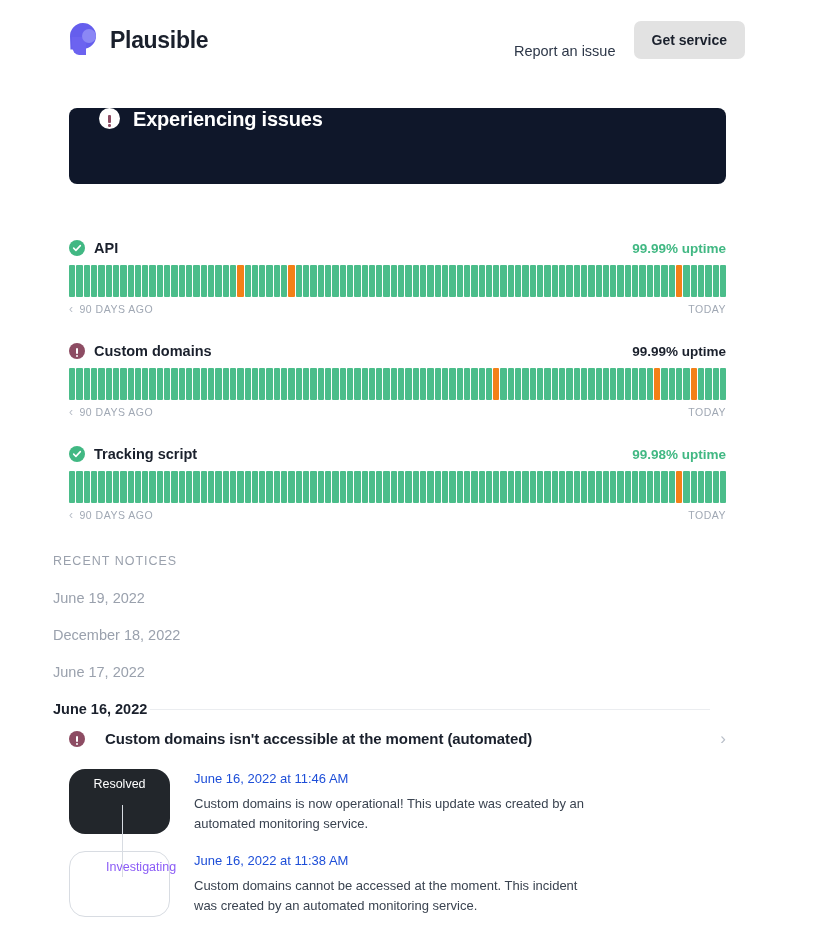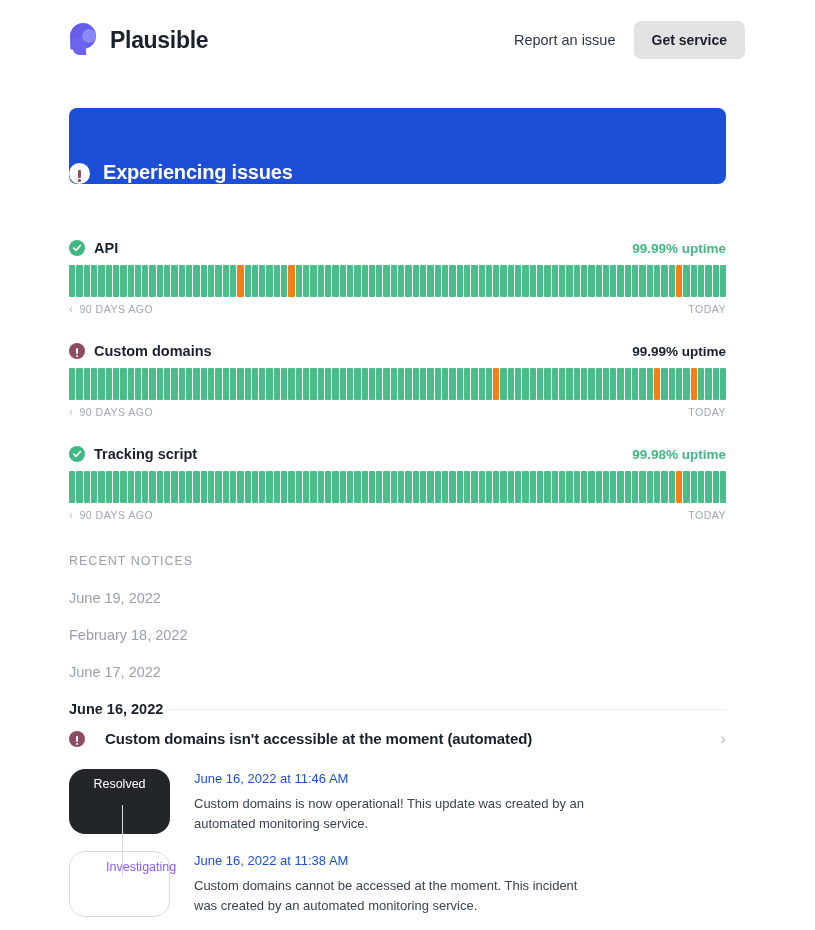--- a/index.html
+++ b/index.html
@@ -46,21 +46,21 @@
   }
   .brand-name {
     font-size: 23px;
     font-weight: 700;
     letter-spacing: -0.3px;
     color: #1a202c;
   }
   .header-right {
     margin-left: auto;
     display: flex;
-    align-items: center;
+    align-items: flex-end;
     gap: 18px;
   }
   .nav-link {
     font-size: 14.5px;
     color: #2d3748;
     text-decoration: none;
     cursor: pointer;
   }
   .btn-updates {
     font-size: 14px;
@@ -72,24 +72,25 @@
     padding: 11px 18px;
     cursor: pointer;
     font-family: inherit;
   }
 
   
   .banner {
     position: absolute;
     left: 69px; top: 108px;
     width: 657px; height: 76px;
-    background: #1d4ed8;
+    background: #0f172a;
     border-radius: 8px;
     display: flex;
-    align-items: flex-end;
+    align-items: flex-start;
+    padding-left: 30px;
     gap: 13px;
   }
   .banner-icon {
     width: 21px; height: 21px;
     border-radius: 50%;
     background: #ffffff;
     display: flex;
     align-items: center;
     justify-content: center;
     flex: none;
@@ -173,21 +174,21 @@
     margin-top: 6px;
     font-size: 10.5px;
     letter-spacing: 0.5px;
     color: #a0a8b4;
     font-weight: 400;
   }
   .axis .chev { margin-right: 6px; color: #b9bfc9; font-size: 12px; line-height: 1; }
   .axis .right { margin-left: auto; }
 
   
-  .notices { position: absolute; left: 69px; top: 554px; width: 657px; }
+  .notices { position: absolute; left: 53px; top: 554px; width: 657px; }
   .notices-title {
     font-size: 12.5px;
     letter-spacing: 1px;
     color: #9aa1ad;
     margin-bottom: 22px;
   }
   .notice-day {
     font-size: 14.5px;
     color: #9aa1ad;
     margin-bottom: 21px;
@@ -622,21 +623,21 @@
         <span>90 DAYS AGO</span>
         <span class="right">TODAY</span>
       </div>
     </div>
 
   </div>
 
   <div class="notices">
     <div class="notices-title">RECENT NOTICES</div>
     <div class="notice-day">June 19, 2022</div>
-    <div class="notice-day">February 18, 2022</div>
+    <div class="notice-day">December 18, 2022</div>
     <div class="notice-day">June 17, 2022</div>
     <div class="notice-day active">
       <span>June 16, 2022</span>
       <span class="rule"></span>
     </div>
   </div>
 
   <div class="incident">
     <div class="incident-head">
       <span class="st-icon issue">

